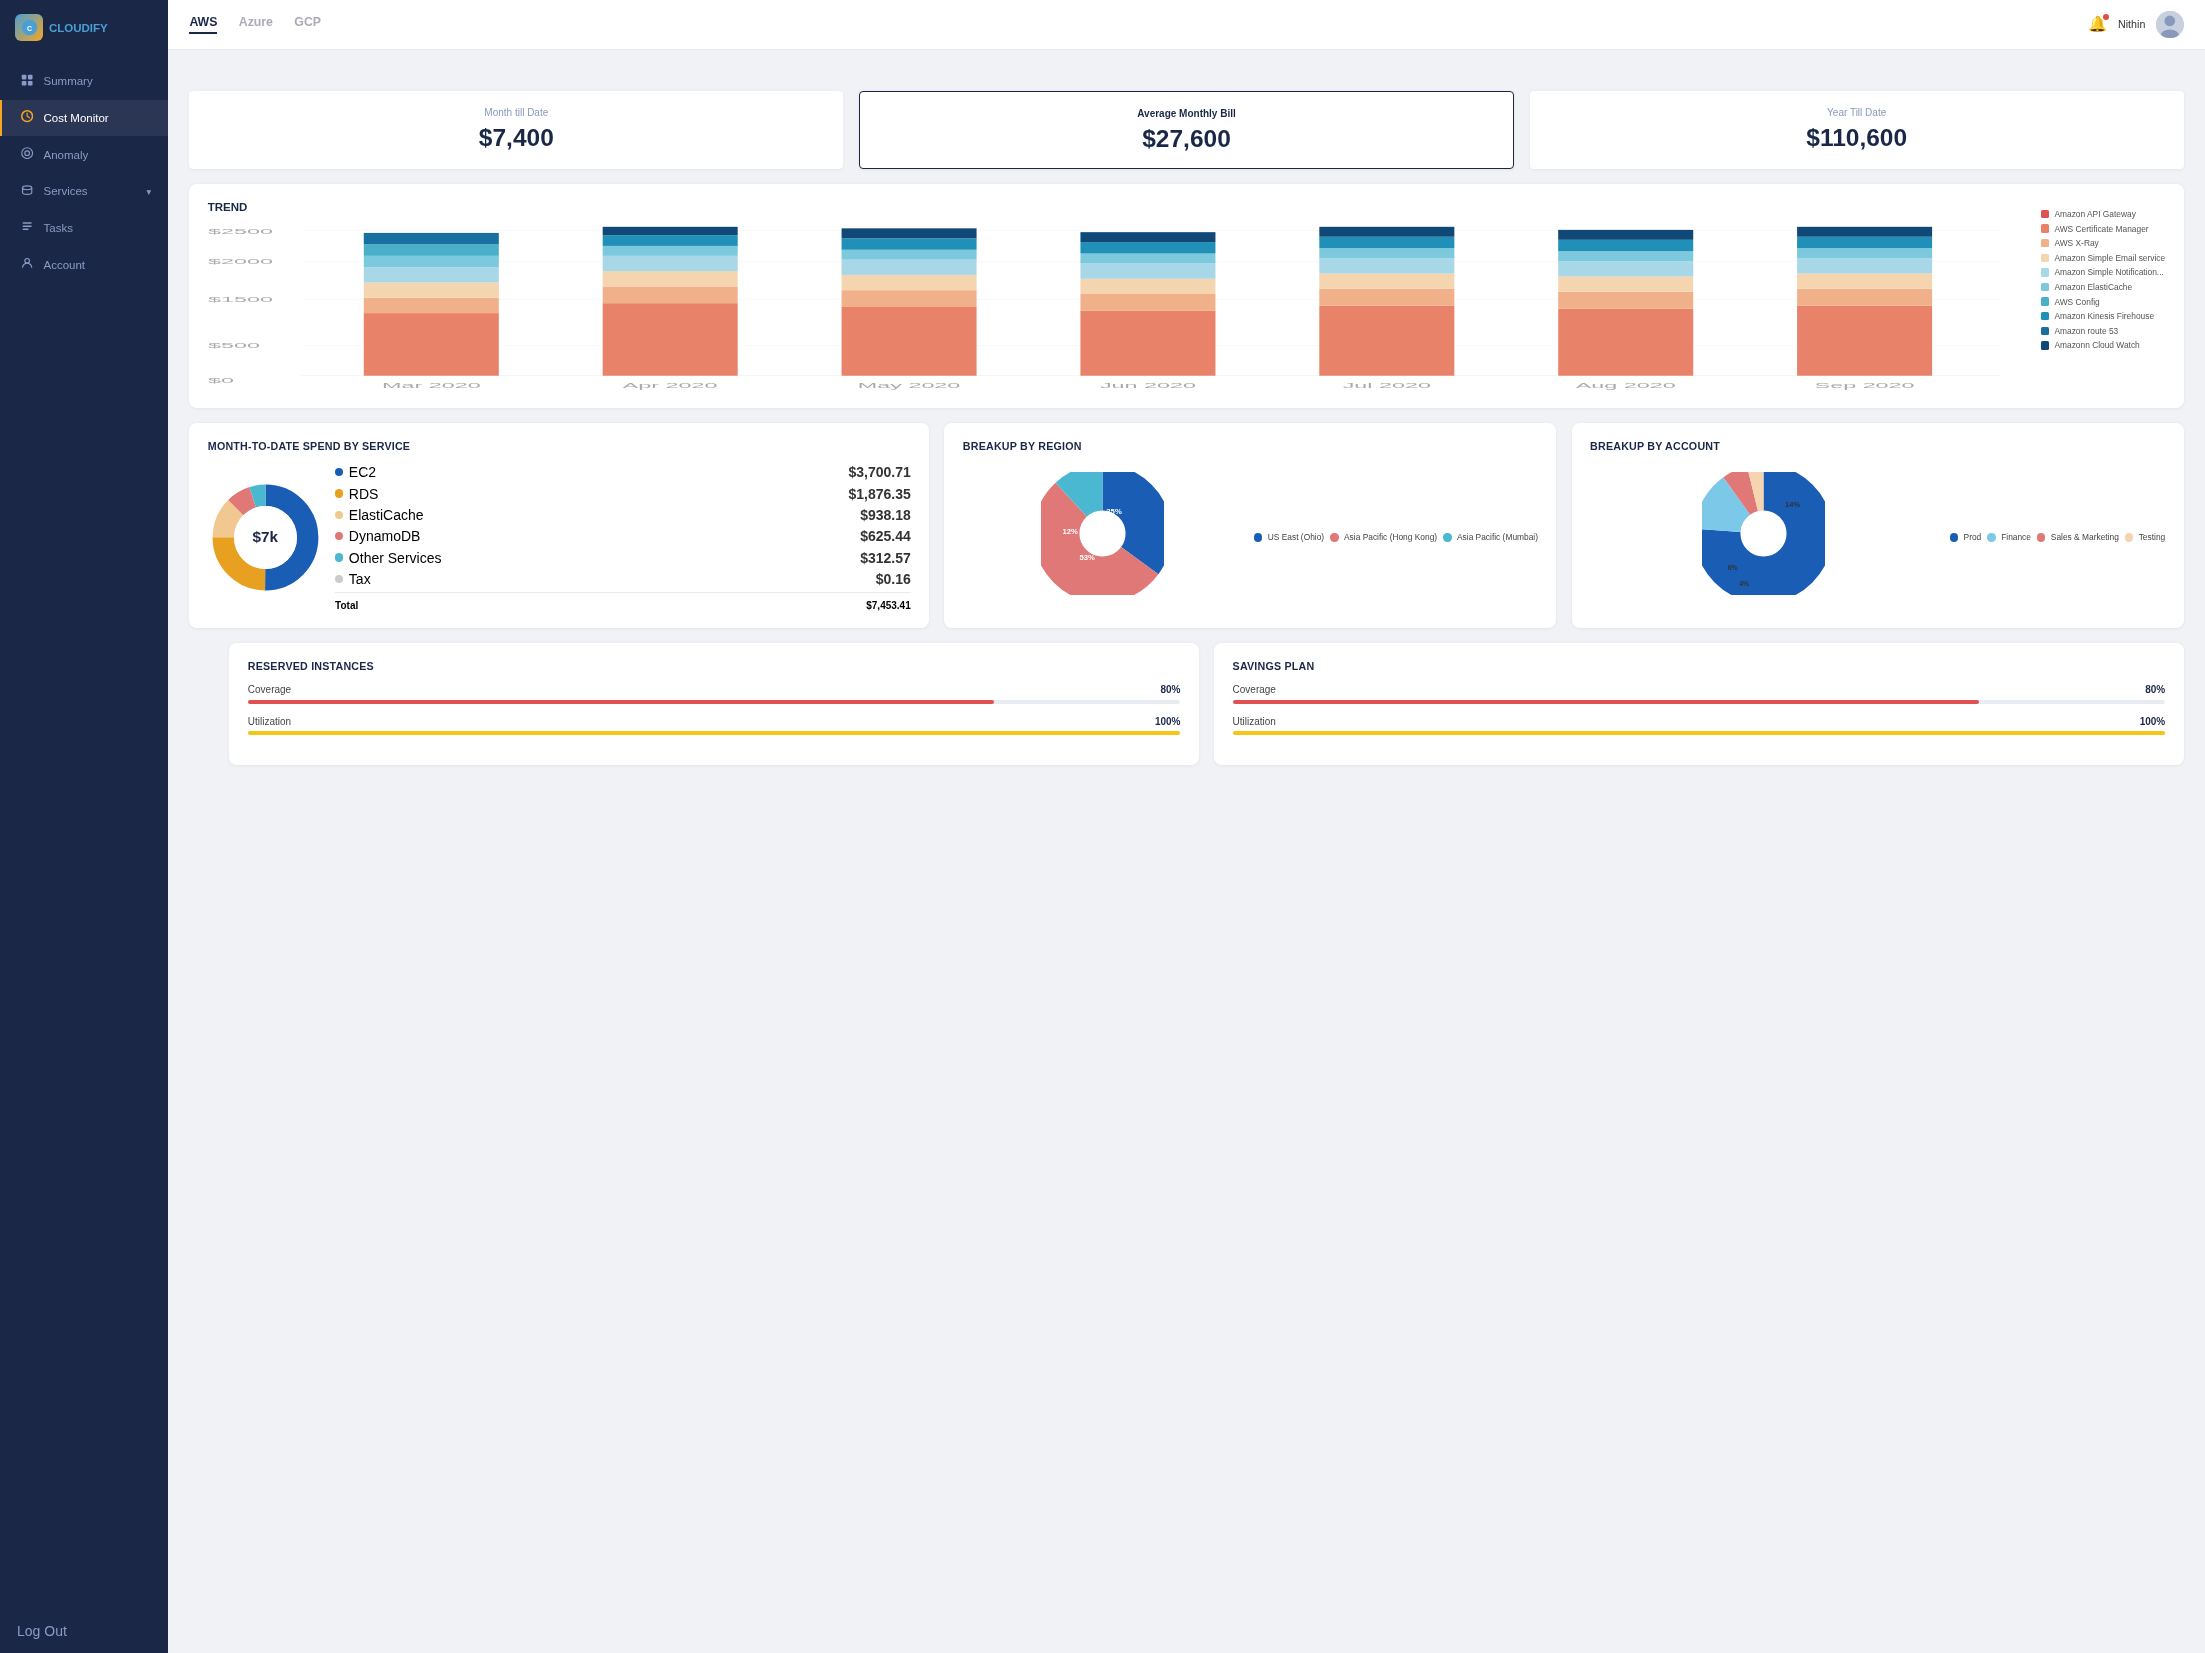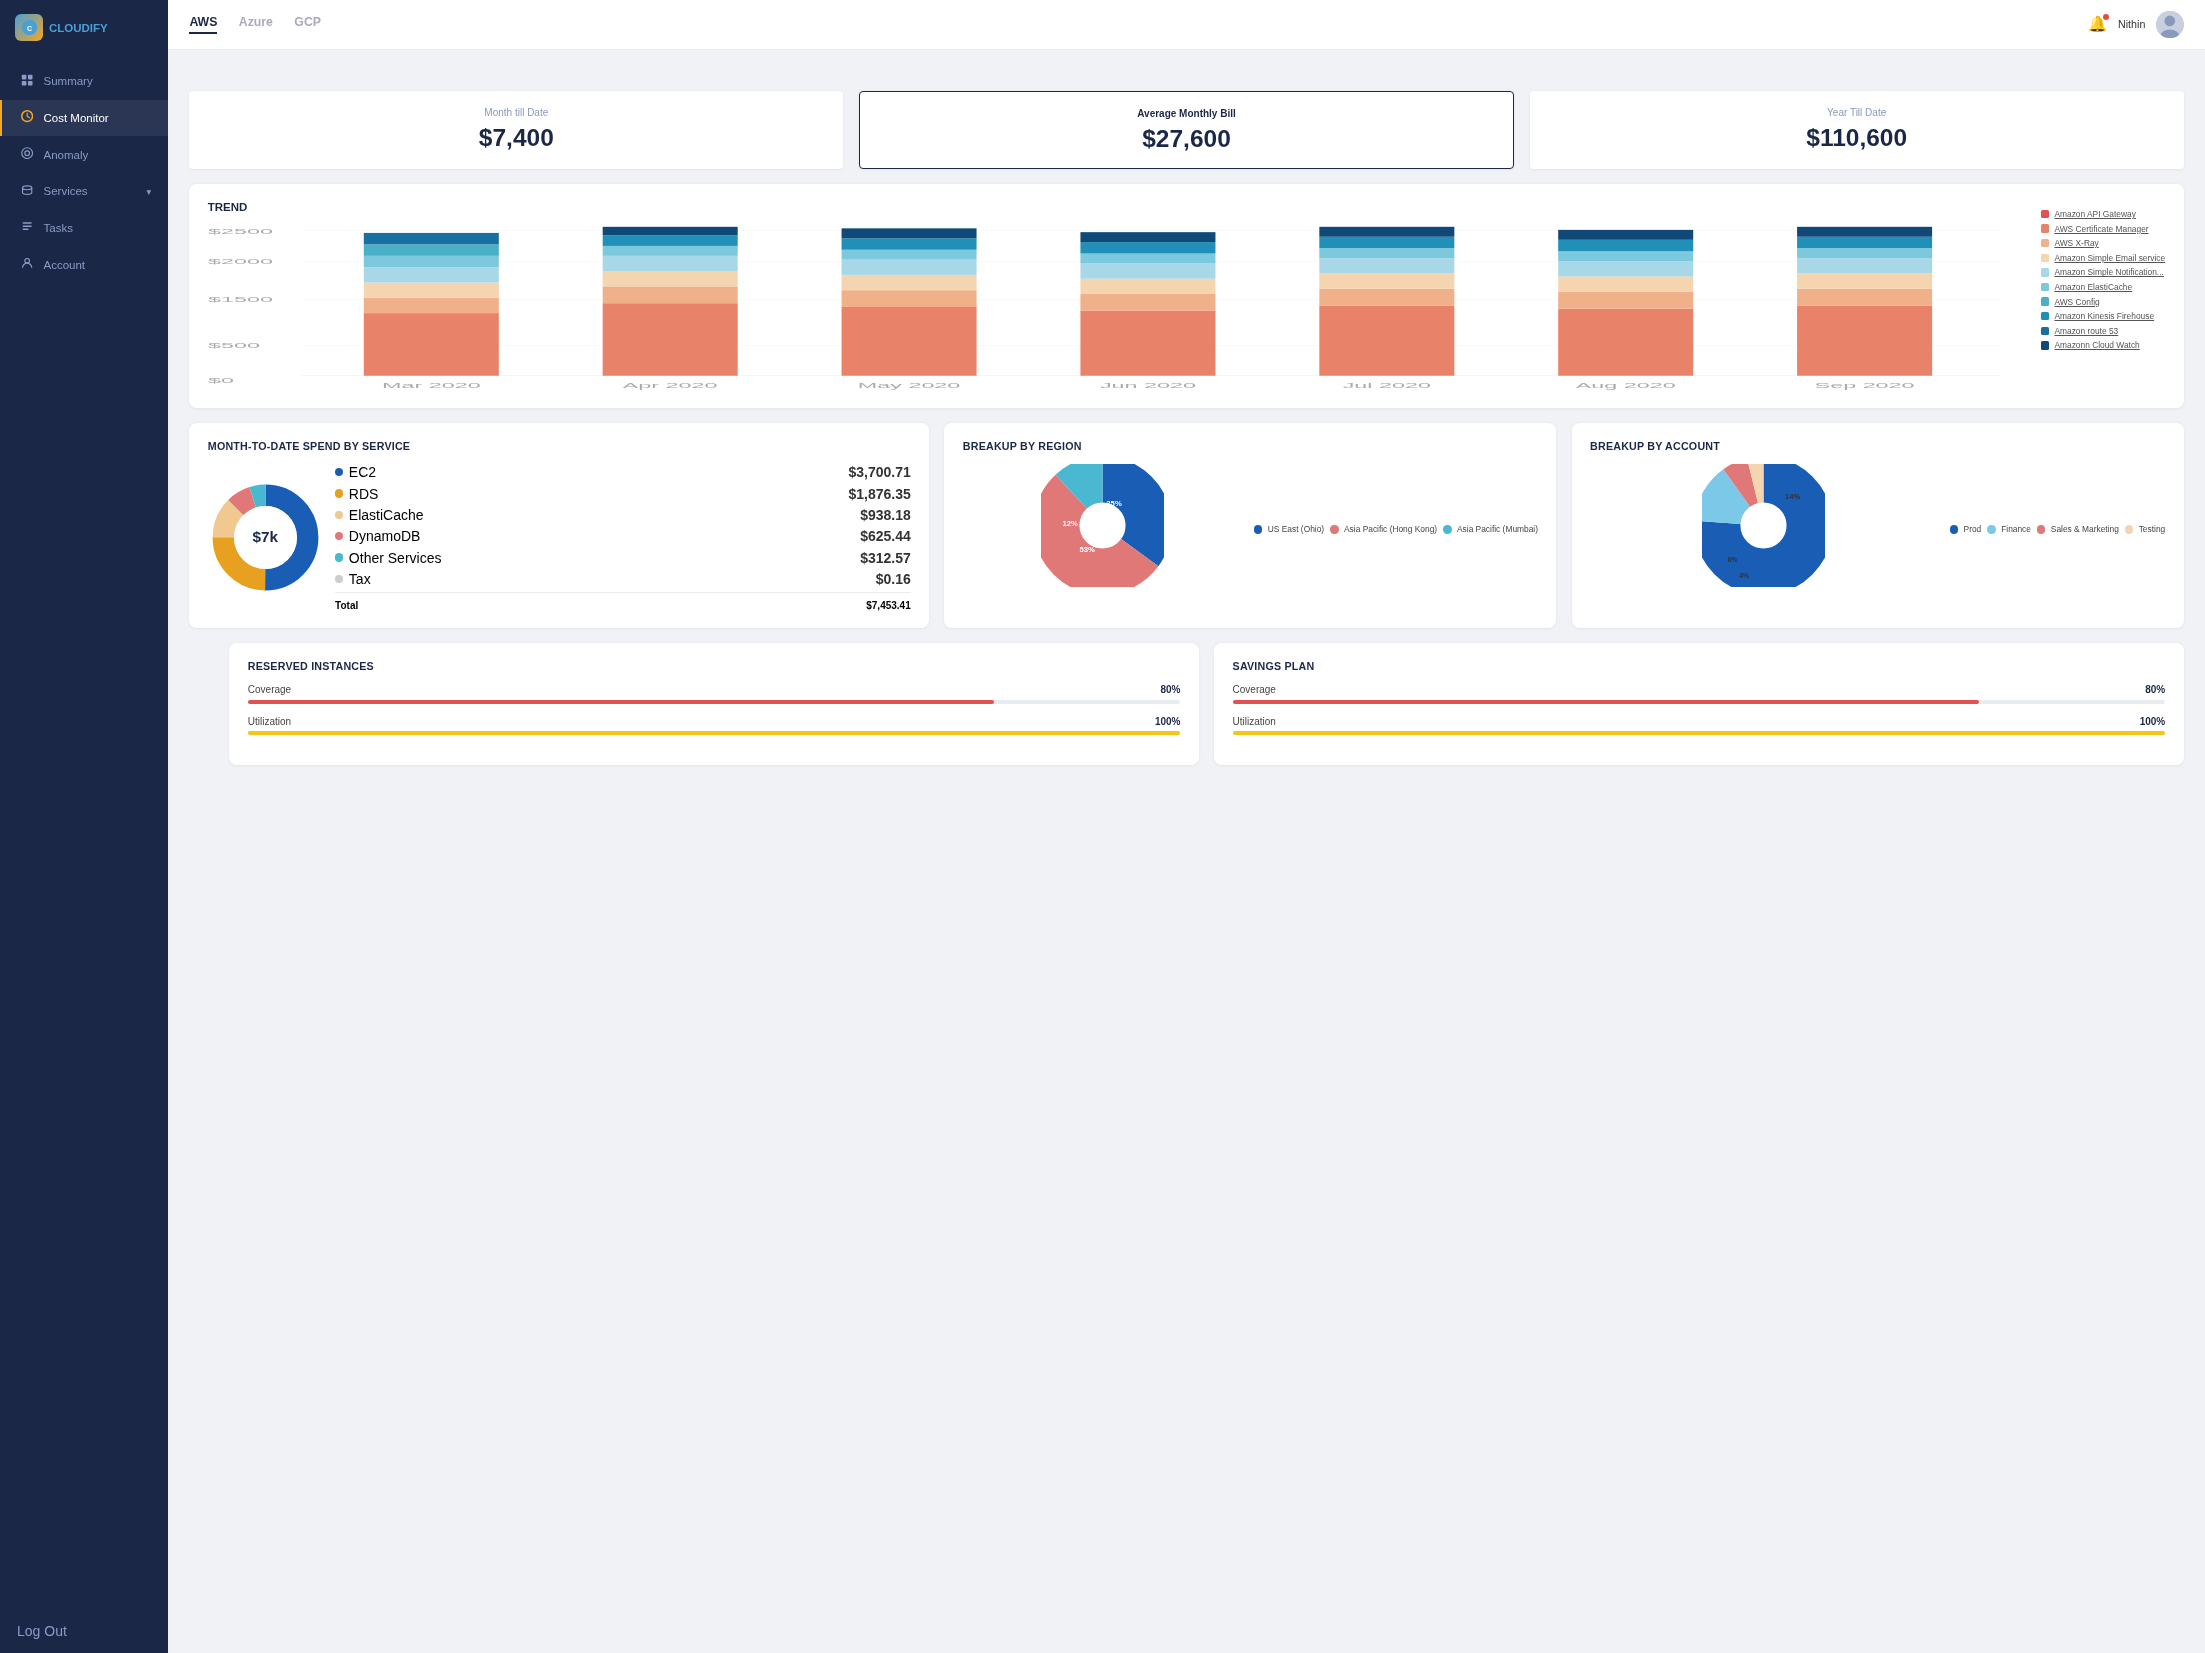--- a/index.html
+++ b/index.html
@@ -125,21 +125,21 @@
       padding: 17px 18.4px;
       margin-bottom: 15.3px;
       box-shadow: 0 0.8px 3.1px rgba(0,0,0,0.06);
       display: flex;
       gap: 15.3px;
     }
     .trend-chart-area { flex: 1; }
     .trend-title { font-size: 11.5px; font-weight: 700; color: #1a2747; margin-bottom: 9.2px; }
     .chart-wrapper { position: relative; height: 168px; }
     .trend-legend { min-width: 123px; display: flex; flex-direction: column; gap: 4.6px; padding-top: 7.7px; }
-    .legend-item { display: flex; align-items: center; gap: 5.4px; font-size: 8.4px; color: #555; text-decoration: underline; }
+    .legend-item { display: flex; align-items: center; gap: 5.4px; font-size: 8.4px; color: #555; }
     .legend-dot { width: 8.4px; height: 8.4px; border-radius: 1.5px; flex-shrink: 0; }
 
     
     .bottom-row { display: flex; gap: 15.3px; margin-bottom: 15.3px; }
     .panel {
       background: #fff;
       border-radius: 7.7px;
       padding: 17px 18.4px;
       box-shadow: 0 0.8px 3.1px rgba(0,0,0,0.06);
     }
@@ -156,21 +156,21 @@
     }
     .mtd-legend { flex: 1; }
     .mtd-row { display: flex; align-items: center; justify-content: space-between; font-size: 14px; margin-bottom: 5.4px; }
     .mtd-row-label { display: flex; align-items: center; gap: 5.4px; }
     .mtd-dot { width: 8.4px; height: 8.4px; border-radius: 50%; flex-shrink: 0; }
     .mtd-val { font-weight: 600; color: #333; }
     .mtd-total { display: flex; justify-content: space-between; border-top: 0.8px solid #e8ecf0; padding-top: 6.1px; margin-top: 3.1px; font-size: 10px; font-weight: 700; }
 
     
     .breakup-panel { flex: 0.9; }
-    .pie-wrap { position: relative; width: 123px; height: 123px; margin: 0 auto; border-radius: 10px; }
+    .pie-wrap { position: relative; width: 123px; height: 123px; margin: 8px auto; border-radius: 10px; }
     .region-legend { display: flex; gap: 6.1px; margin-top: 7.7px; }
     .region-row { display: flex; align-items: center; gap: 5.4px; font-size: 8.4px; color: #444; }
     .region-dot { width: 8.4px; height: 8.4px; border-radius: 50%; flex-shrink: 0; }
 
     
     .rs-row { display: flex; gap: 15.3px; margin-left: 40px; }
     .rs-panel { flex: 1; }
     .rs-metric { margin-bottom: 12.3px; }
     .rs-metric-label-row { display: flex; justify-content: space-between; font-size: 10px; color: #444; margin-bottom: 4.6px; }
     .rs-metric-pct { font-weight: 700; color: #1a2747; }

